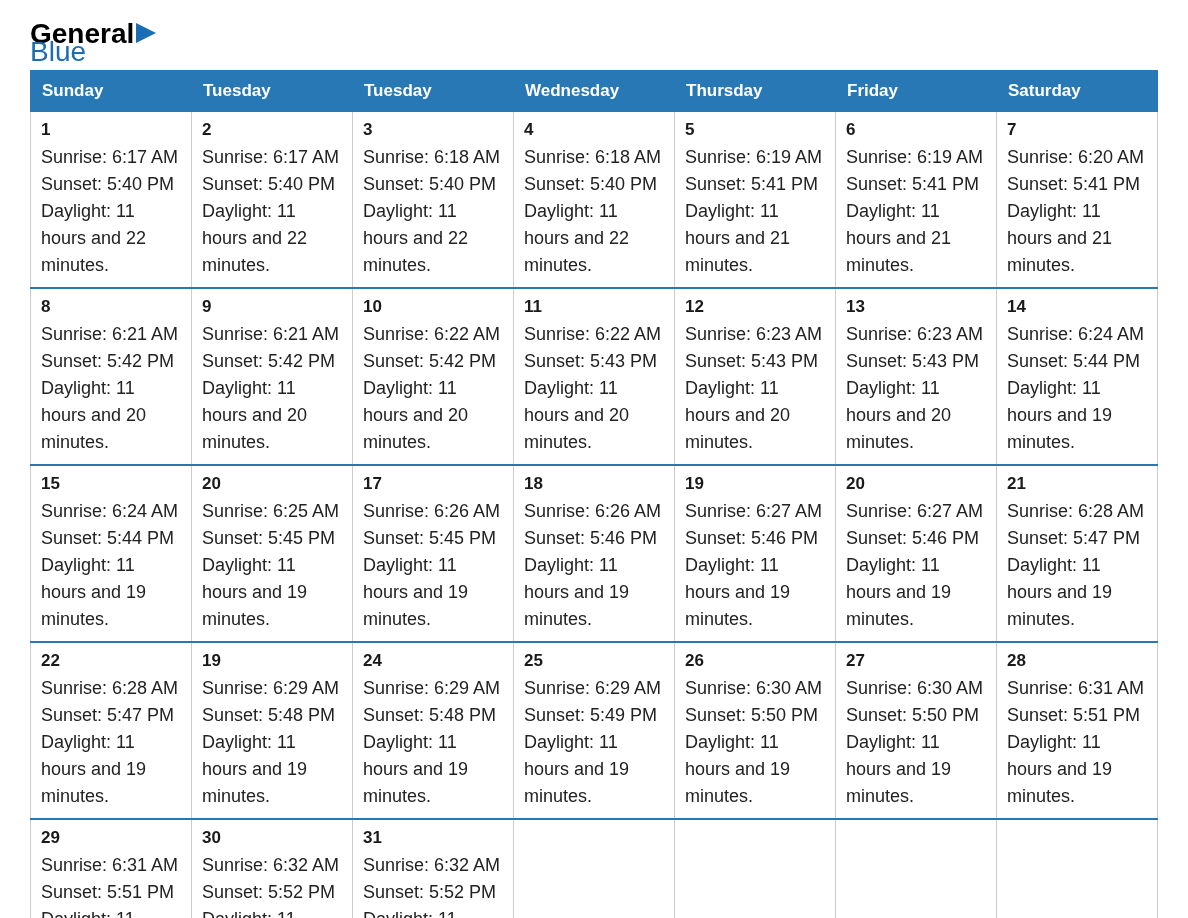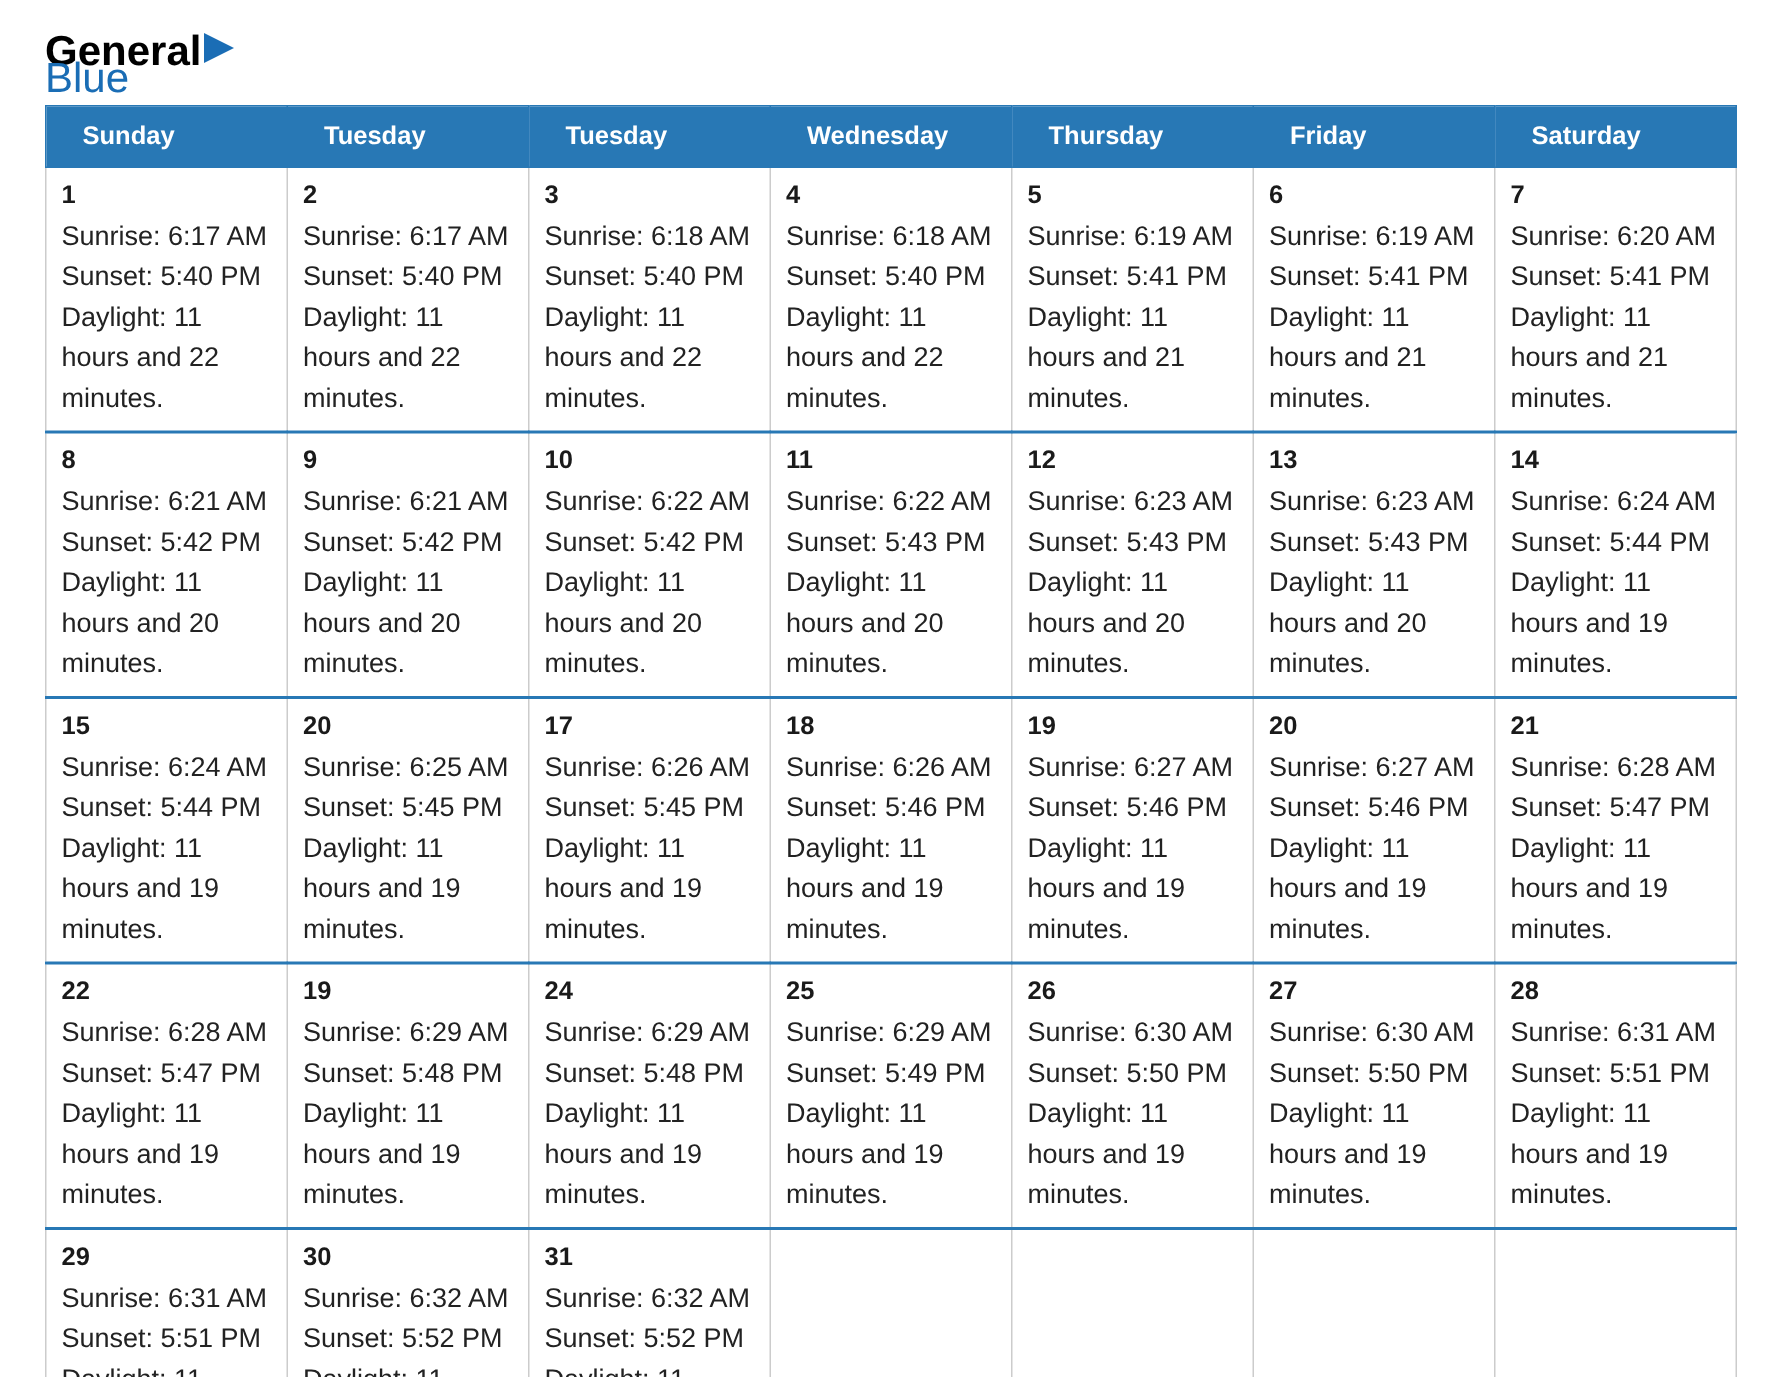--- a/index.html
+++ b/index.html
@@ -65,21 +65,21 @@
       width: 100%;
       border-collapse: collapse;
       table-layout: fixed;
     }
 
     thead th {
       background-color: #2878b5;
       color: #fff;
       font-size: 17px;
       font-weight: bold;
-      padding: 10px 24px;
+      padding: 10px 11px;
       text-align: left;
       border: 1px solid #2878b5;
     }
 
     tbody td {
       vertical-align: top;
       padding: 8px 10px;
       border: 1px solid #ccc;
       font-size: 13px;
       color: #222;

